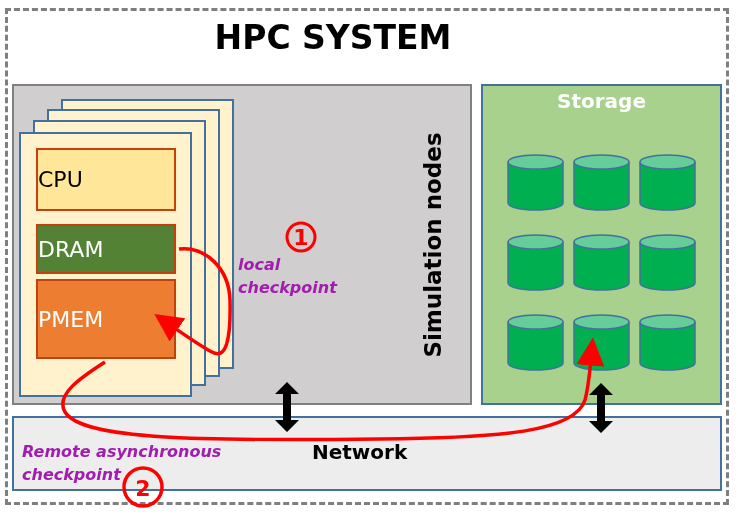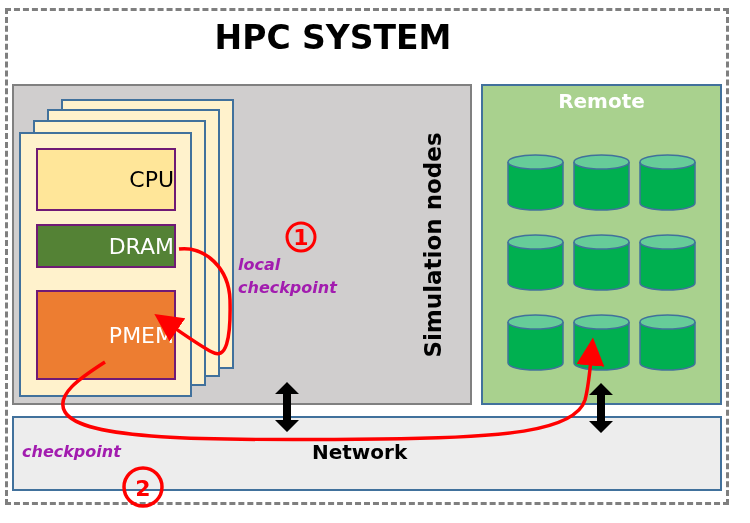--- a/index.html
+++ b/index.html
@@ -8,24 +8,24 @@
   #outer { left:5px; top:8px; width:724px; height:497px; border:3px dashed #7F7F7F; }
   #title { left:0; top:18px; width:666px; text-align:center; font-weight:bold; font-size:33px; color:#000; letter-spacing:0px; }
   #sim-box { left:12px; top:84px; width:460px; height:321px; background:#D0CECE; border:2px solid #808080; }
   #sim-label { left:398px; top:110px; width:70px; height:270px; }
   #sim-label span { position:absolute; left:50%; top:50%; transform:translate(-50%,-50%) rotate(-90deg); white-space:nowrap; font-weight:bold; font-size:23px; color:#000; }
   #storage-box { left:481px; top:84px; width:241px; height:321px; background:#A9D18E; border:2px solid #41719C; }
   #storage-title { left:481px; top:89px; width:241px; text-align:center; font-weight:bold; font-size:20px; color:#ffffff; }
   #network-box { left:12px; top:416px; width:710px; height:75px; background:#EDEDED; border:2px solid #41719C; }
   #network-label { left:312px; top:440px; font-weight:bold; font-size:20px; color:#000; }
   .card { background:#FFF2CC; border:2px solid #41719C; }
-  .comp { display:flex; align-items:center; justify-content:flex-end; border:2px solid #701a75; font-size:22px; }
+  .comp { display:flex; align-items:center; justify-content:flex-start; border:2px solid #c2410c; font-size:22px; }
   #cpu { left:36px; top:148px; width:140px; height:63px; background:#FFE699; color:#000; }
-  #dram { left:36px; top:224px; width:140px; height:44px; background:#548235; color:#fff;padding-left:8px; }
-  #pmem { left:36px; top:290px; width:140px; height:90px; background:#ED7D31; color:#fff; }
+  #dram { left:36px; top:224px; width:140px; height:50px; background:#548235; color:#fff; }
+  #pmem { left:36px; top:279px; width:140px; height:80px; background:#ED7D31; color:#fff; }
   .red-it { color:#a21caf; font-weight:bold; font-style:italic; font-size:16px; line-height:23px; }
   #local-label { left:238px; top:253px; }
   #remote-label { left:22px; top:440px; }
   svg#overlay { position:absolute; left:0; top:0; width:750px; height:523px; pointer-events:none; }
   .num { font-weight:bold; font-size:22px; fill:#FF0000; font-family:"DejaVu Sans", "Liberation Sans", sans-serif; }
 </style>
 </head>
 <body>
 
 <div id="outer" class="abs"></div>
@@ -46,30 +46,31 @@
   </div>
 <div id="pmem" class="abs comp">
     <span>PMEM</span>
   </div>
 
 <div id="sim-label" class="abs">
     <span>Simulation nodes</span>
   </div>
 
 <div id="storage-box" class="abs"></div>
-<div id="storage-title" class="abs">Remote</div>
+<div id="storage-title" class="abs">Storage</div>
 
 <div id="network-box" class="abs"></div>
 <div id="network-label" class="abs">Network</div>
 
 <div id="local-label" class="abs red-it">
   <div>local</div>
   <div>checkpoint</div>
 </div>
 <div id="remote-label" class="abs red-it">
+  <div>Remote asynchronous</div>
   <div>checkpoint</div>
 </div>
 
 <svg id="overlay" viewBox="0 0 750 523">
   <defs>
     <marker id="redhead" markerWidth="8" markerHeight="8" refX="5" refY="4" orient="auto" markerUnits="strokeWidth">
       <path d="M0,0 L8,4 L0,8 Z" fill="#FF0000"></path>
     </marker>
   </defs>
   <g id="disks">

